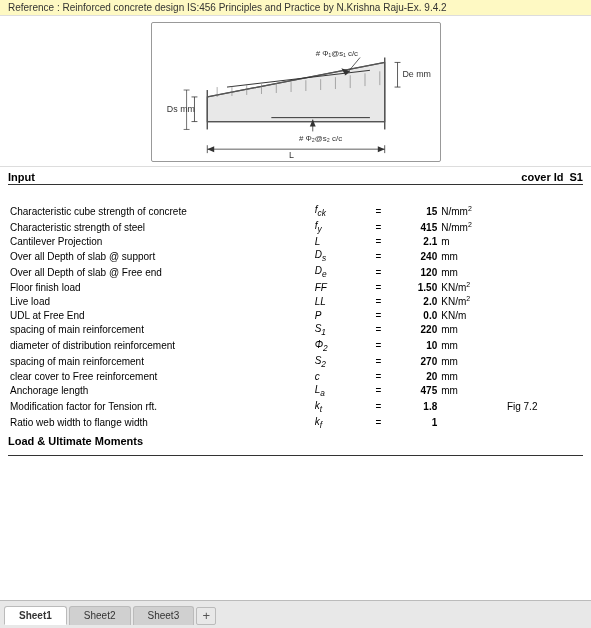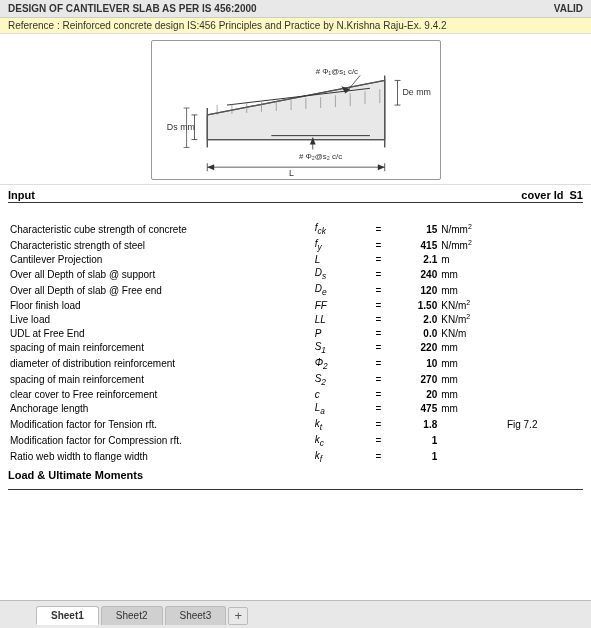--- a/index.html
+++ b/index.html
@@ -120,21 +120,20 @@
       border-bottom: none;
       background: #d0d0d0;
       cursor: pointer;
       border-radius: 3px 3px 0 0;
       color: #333;
     }
     .tab.active {
       background: #fff;
       border-bottom: 1px solid #fff;
       font-weight: bold;
-      margin-left: 32px;
     }
     .tab-add {
       width: 20px;
       height: 18px;
       border: 1px solid #bbb;
       background: #e8e8e8;
       display: flex;
       align-items: center;
       justify-content: center;
       font-size: 13px;
@@ -142,24 +141,20 @@
       border-radius: 2px;
       color: #555;
     }
     sup { font-size: 7px; }
   </style>
 </head>
 <body>
 
 <div class="main-window">
 
-  <div class="title-bar">
-    <span class="title-bar-left">DESIGN OF CANTILEVER SLAB AS PER IS 456:2000</span>
-    <span class="title-bar-right">VALID</span>
-  </div>
 
   <div class="reference-bar">
     <span>Reference : Reinforced concrete design IS:456 Principles and Practice by N.Krishna Raju-Ex. 9.4.2</span>
   </div>
 
   <div class="diagram-area">
     <div class="diagram-box">
       <svg class="diagram-svg" viewBox="0 0 290 140" xmlns="http://www.w3.org/2000/svg">
 
         <polygon points="55,100 235,100 235,40 55,75" fill="#e8e8e8" stroke="#555" stroke-width="1.2"></polygon>
@@ -340,28 +335,20 @@
           </tr>
           <tr>
             <td class="col-desc">Modification factor for Tension rft.</td>
             <td class="col-sym">k<sub>t</sub></td>
             <td class="col-eq">=</td>
             <td class="col-val">1.8</td>
             <td class="col-unit"></td>
             <td class="col-note">Fig 7.2</td>
           </tr>
           <tr>
-            <td class="col-desc">Modification factor for Compression rft.</td>
-            <td class="col-sym">k<sub>c</sub></td>
-            <td class="col-eq">=</td>
-            <td class="col-val">1</td>
-            <td class="col-unit"></td>
-            <td class="col-note"></td>
-          </tr>
-          <tr>
             <td class="col-desc">Ratio web width to flange width</td>
             <td class="col-sym">k<sub>f</sub></td>
             <td class="col-eq">=</td>
             <td class="col-val">1</td>
             <td class="col-unit"></td>
             <td class="col-note"></td>
           </tr>
         </tbody>
     </table>
 

